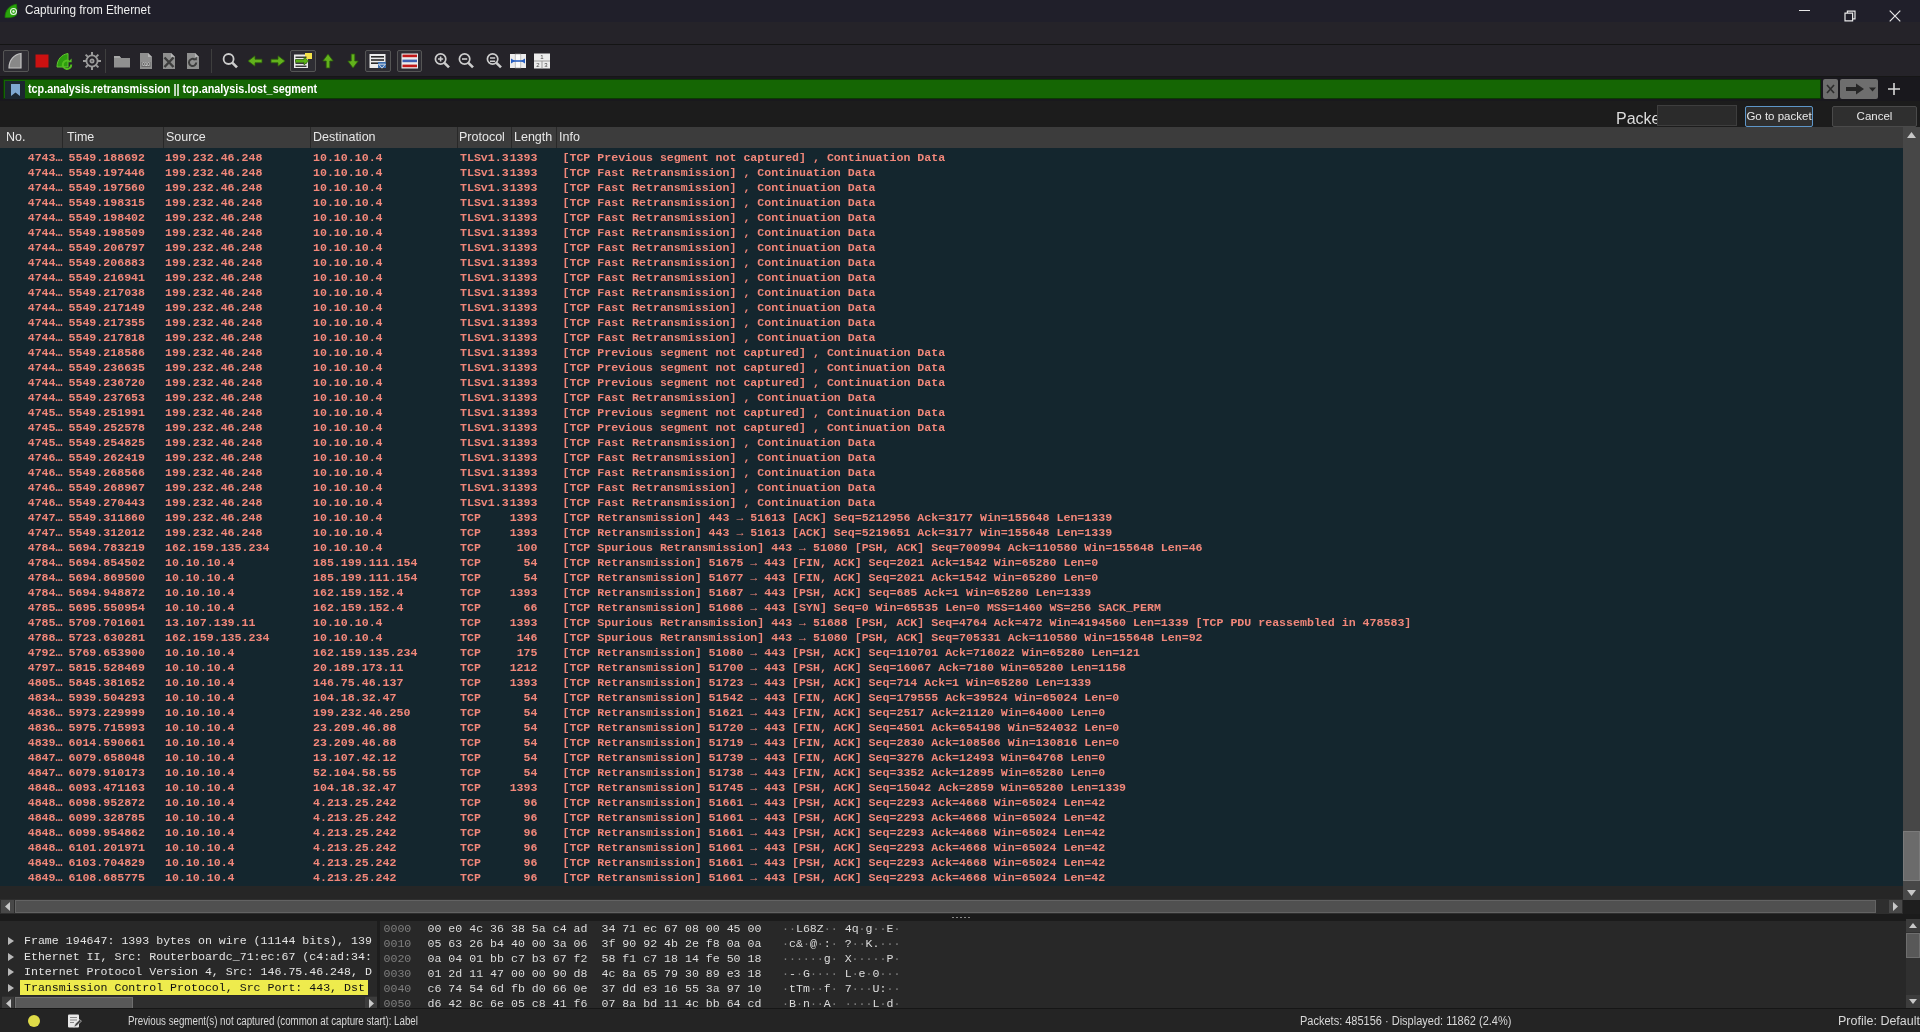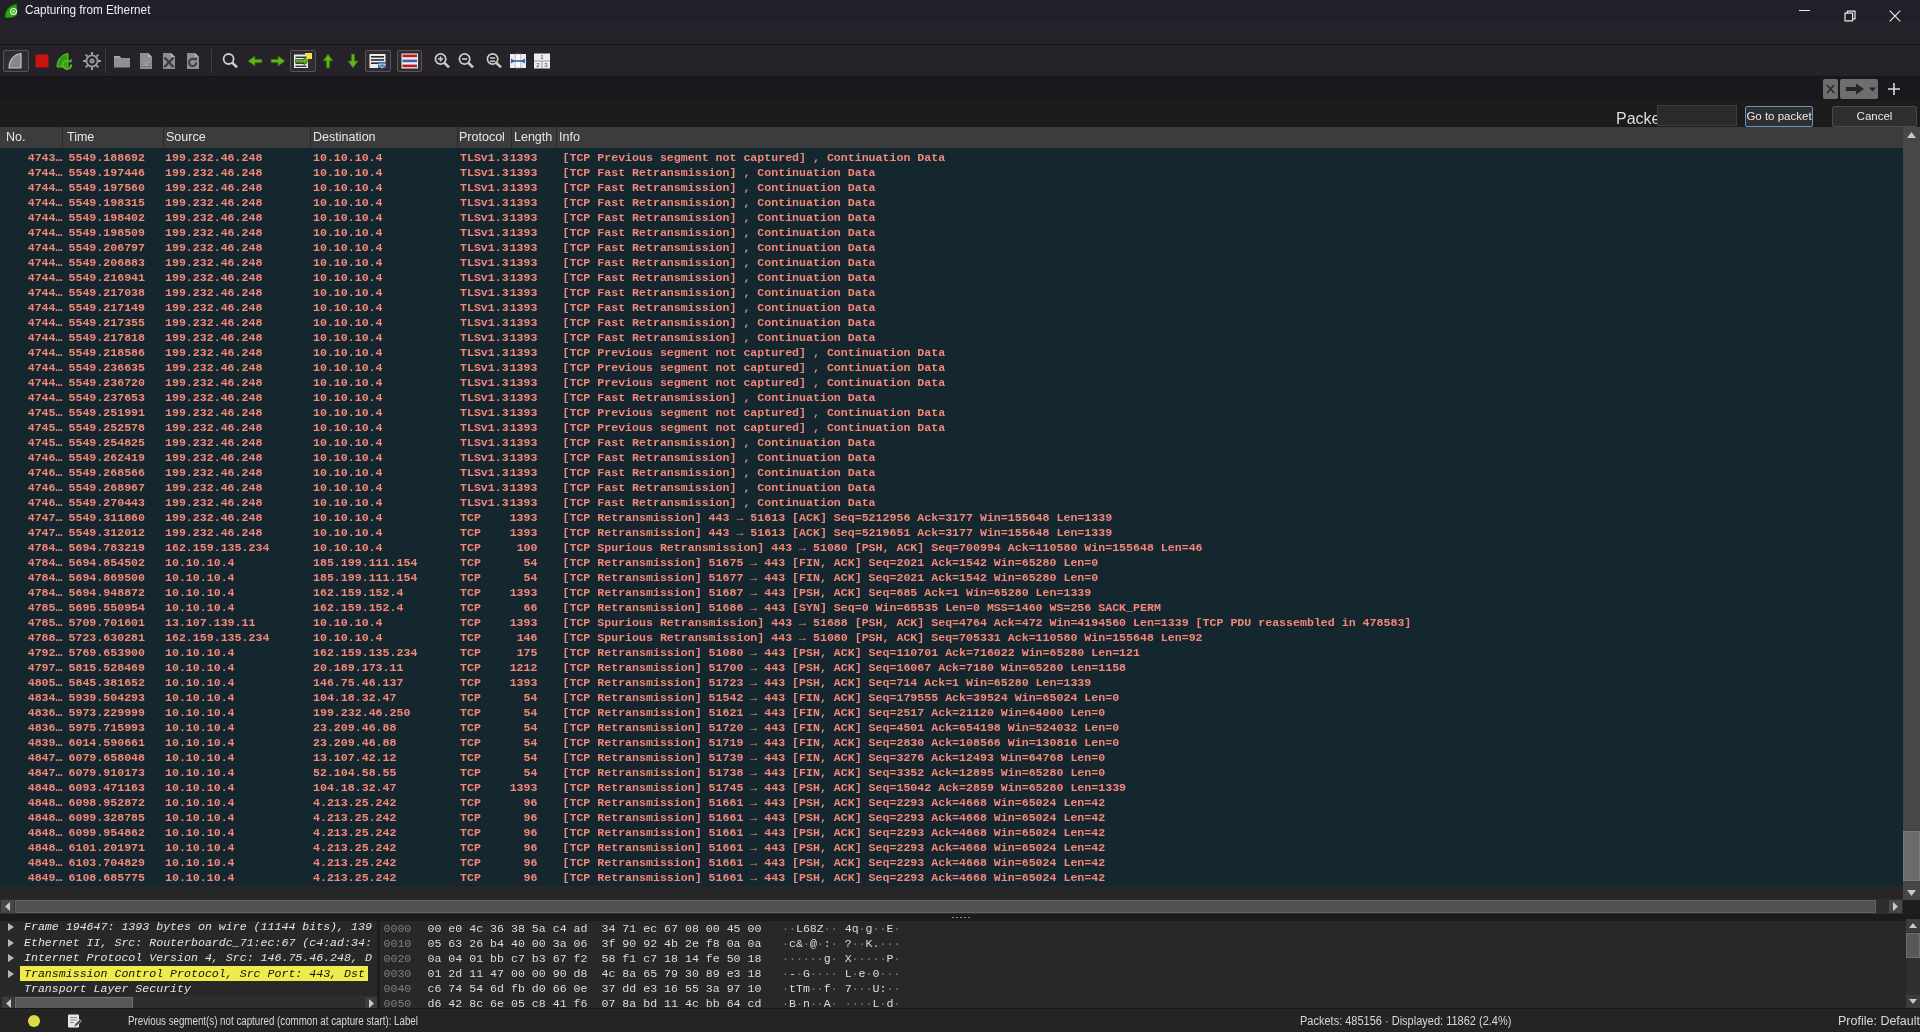--- a/index.html
+++ b/index.html
@@ -40,21 +40,21 @@
 .sbthumb { position:absolute; background:#585858; border:1px solid #6e6e6e; }
 .sbbtn { position:absolute; background:#3c3c3c; display:flex; align-items:center; justify-content:center; }
 .sbbtn svg { display:block; }
 #splitter { position:absolute; left:0; top:914px; width:1920px; height:7px; background:#1b1b1b; }
 #bottom { position:absolute; left:0; top:921px; width:1920px; height:87px; background:#282828; }
 .drow { position:absolute; left:24px; height:15.6px; font-family:"Liberation Mono", monospace;
   font-size:11.6px; line-height:15.6px; color:#e4e4e4; white-space:pre; }
 .dsel { left:20px; padding-left:4px; background:#eeeb4d; color:#101010; width:348px; overflow:hidden; }
 .dtri { position:absolute; left:8px; width:0; height:0; border-left:6px solid #b8b8b8;
   border-top:4px solid transparent; border-bottom:4px solid transparent; }
-#detailclip { position:absolute; left:0; top:0; width:377px; height:87px; overflow:hidden;font-style:italic; }
+#detailclip { position:absolute; left:0; top:14px; width:377px; height:87px; overflow:hidden; }
 #divider { position:absolute; left:377px; top:921px; width:3px; height:87px; background:#1d1d1d; }
 #hexpane { position:absolute; left:380px; top:-0.25px; width:1526px; height:88px; overflow:hidden; }
 .hrow { position:relative; height:15px; font-family:"Liberation Mono", monospace; font-size:11.6px;
   line-height:15px; white-space:pre; }
 .hoff { position:absolute; left:3.5px; color:#7f7f7f; }
 .hbytes { position:absolute; left:47.5px; color:#dcdcdc; }
 .hascii { position:absolute; left:402px; color:#7f7f7f; }
 .hascii b { color:#dcdcdc; font-weight:normal; }
 #statusbar { position:absolute; left:0; top:1008px; width:1920px; height:24px; background:#242424;
   font-size:12.5px; color:#d8d8d8; border-top:1px solid #161616; }
@@ -245,20 +245,26 @@
         <path d="M2 10 h16 M10 10 v7.5" stroke="#9a9a9a" stroke-width="1"></path>
         <text x="10" y="8.4" font-size="6" fill="#444" text-anchor="middle" font-family="Liberation Sans">1</text>
         <text x="6" y="16.4" font-size="6" fill="#444" text-anchor="middle" font-family="Liberation Sans">2</text>
         <text x="14" y="16.4" font-size="6" fill="#444" text-anchor="middle" font-family="Liberation Sans">3</text>
       </svg>
     </div>
     <div class="tsep" style="left:105px"></div>
     <div class="tsep" style="left:211px"></div>
   </div>
 <div id="filterrow">
+  <div id="filterfield">
+    <div id="bookmark"><svg width="20" height="18" viewBox="0 0 20 18">
+          <path d="M6 3 h9 v12 l-4.5-3.4 L6 15 Z" fill="#7fa8d0"></path>
+        </svg></div>
+    <div id="filtertext">tcp.analysis.retransmission || tcp.analysis.lost_segment</div>
+  </div>
   <div class="fbtn" style="left:1823px;width:15px"><svg width="15" height="20" viewBox="0 0 15 20">
         <path d="M4 6 L11 14 M11 6 L4 14" stroke="#2c2c2c" stroke-width="1.6"></path>
       </svg></div>
   <div class="fbtn" style="left:1840px;width:38px"><svg width="38" height="20" viewBox="0 0 38 20">
         <path d="M6 8 h10 v-3.4 l8 5.4-8 5.4 V12 H6 Z" fill="#262626"></path>
         <path d="M29 8.5 l3.5 4 3.5-4 Z" fill="#262626"></path>
       </svg></div>
   <div style="position:absolute;left:1887px;top:2px;width:14px;height:20px"><svg width="14" height="20" viewBox="0 0 14 20">
         <path d="M7 4 v12 M1 10 h12" stroke="#d8d8d8" stroke-width="1.6"></path>
       </svg></div>

